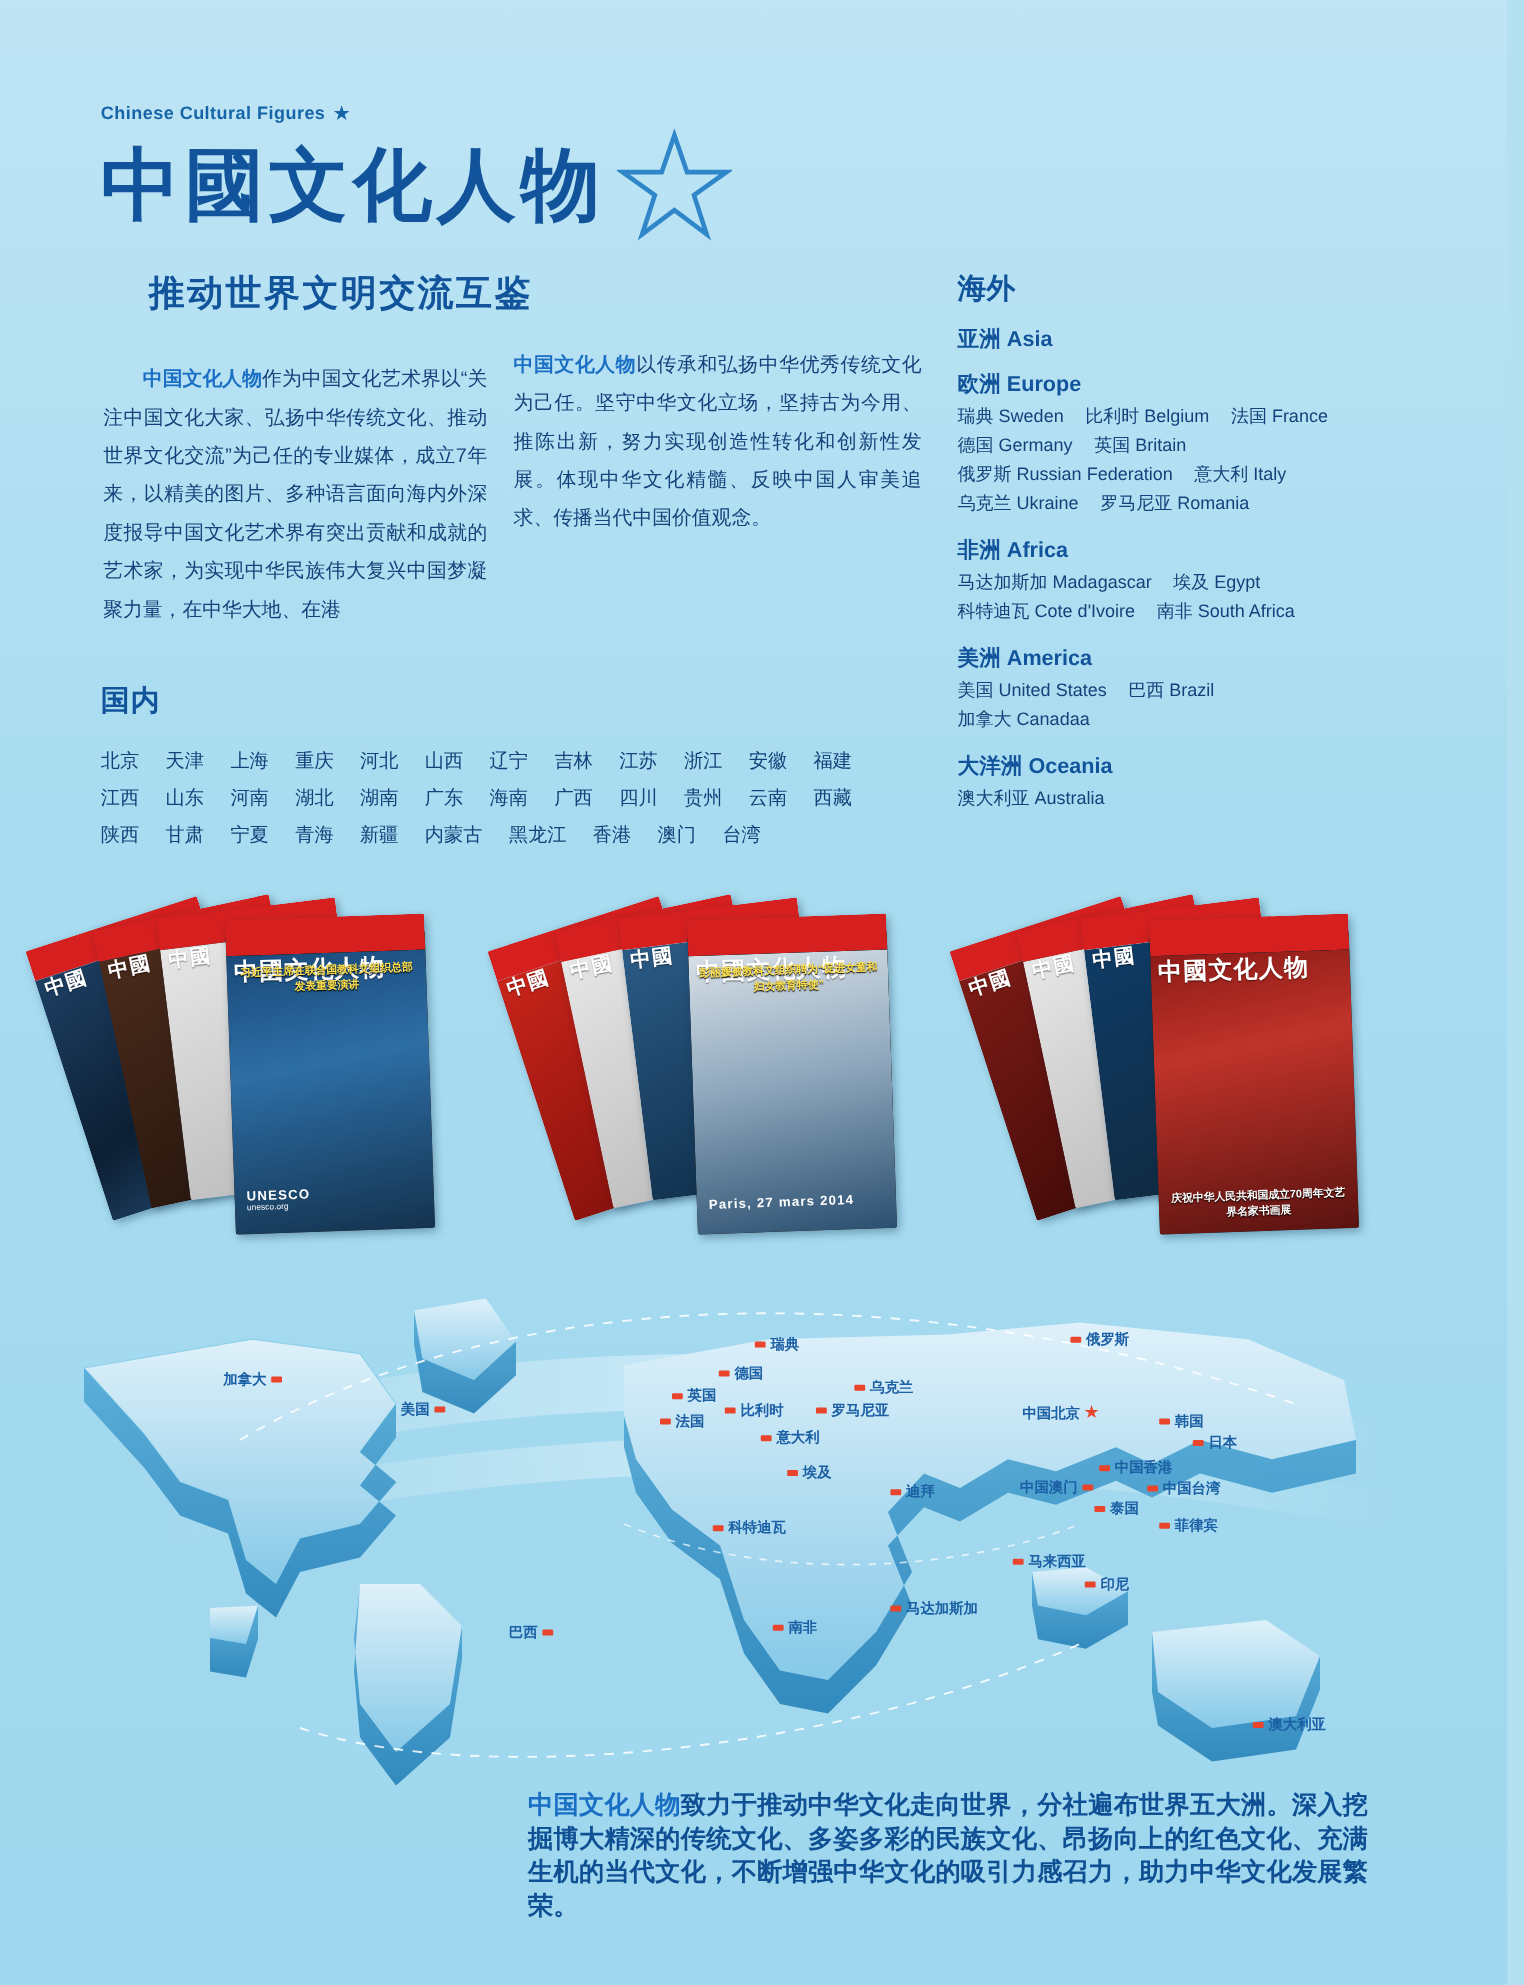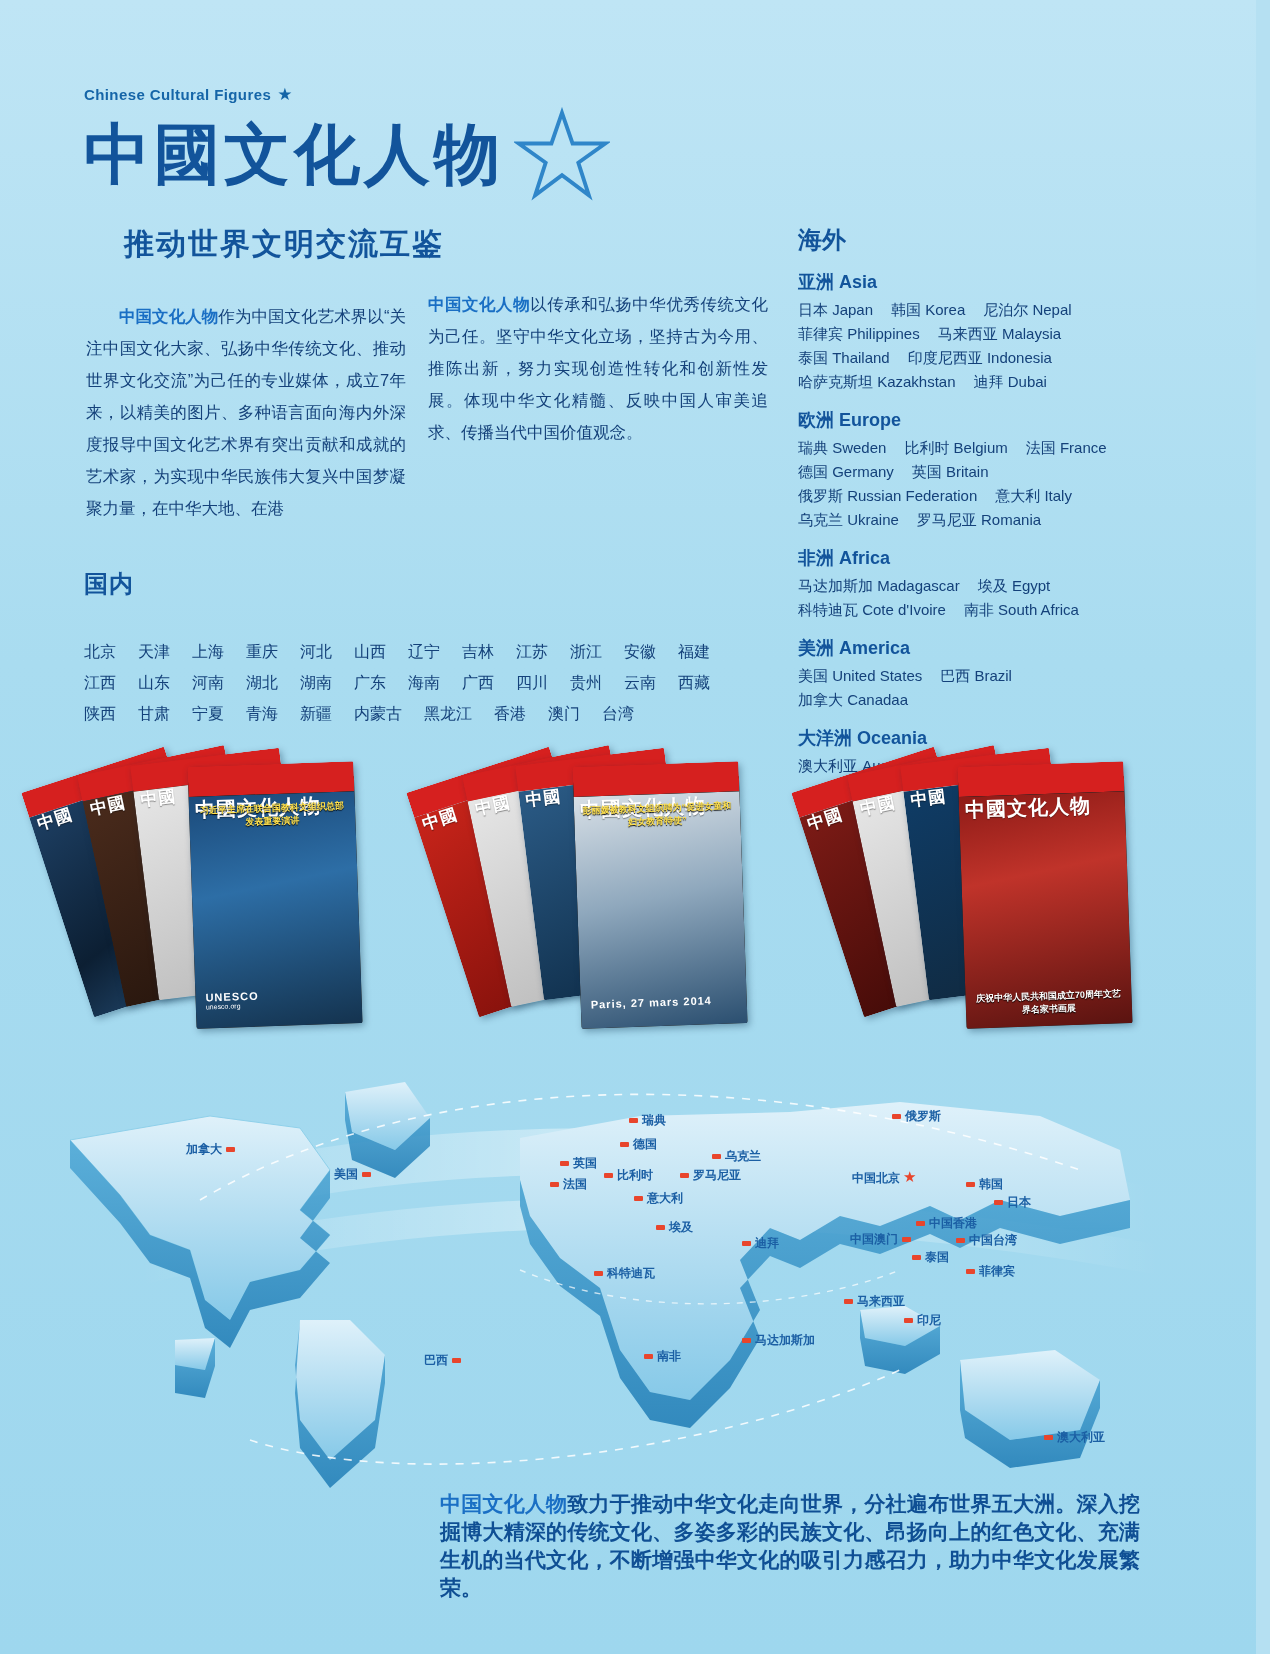--- a/index.html
+++ b/index.html
@@ -45,21 +45,21 @@
   #col1{left:86px;top:300px;width:320px;text-indent:2em;}
   #col2{left:428px;top:288px;width:340px;}
   #col2 p+p{text-indent:2em;}
 
   
   .sec-title{
     font-size:24px;font-weight:bold;color:#12549b;letter-spacing:1px;
   }
   #domestic-title{position:absolute;left:84px;top:568px;}
   #domestic-list{
-    position:absolute;left:84px;top:636px;width:680px;
+    position:absolute;left:84px;top:619px;width:680px;
     font-size:16px;line-height:31px;color:#14417a;
   }
   #domestic-list span{display:inline-block;margin-right:22px;}
 
   
   #overseas{position:absolute;left:798px;top:224px;width:330px;}
   #overseas .grp-title{
     font-size:18px;font-weight:bold;color:#12549b;margin-top:14px;margin-bottom:4px;
   }
   #overseas .hd{font-size:24px;font-weight:bold;color:#12549b;margin-bottom:14px;}
@@ -161,21 +161,20 @@
     <p><span class="hl">中国文化人物</span><span>以传承和弘扬中华优秀传统文化为己任。坚守中华文化立场，坚持古为今用、推陈出新，努力实现创造性转化和创新性发展。体现中华文化精髓、反映中国人审美追求、传播当代中国价值观念。</span></p>
   </div>
 
   <div class="sec-title" id="domestic-title">国内</div>
   <div id="domestic-list"><span>北京</span><span>天津</span><span>上海</span><span>重庆</span><span>河北</span><span>山西</span><span>辽宁</span><span>吉林</span><span>江苏</span><span>浙江</span><span>安徽</span><span>福建</span><span>江西</span><span>山东</span><span>河南</span><span>湖北</span><span>湖南</span><span>广东</span><span>海南</span><span>广西</span><span>四川</span><span>贵州</span><span>云南</span><span>西藏</span><span>陕西</span><span>甘肃</span><span>宁夏</span><span>青海</span><span>新疆</span><span>内蒙古</span><span>黑龙江</span><span>香港</span><span>澳门</span><span>台湾</span></div>
 
   <div id="overseas">
     <div class="hd">海外</div>
     <div id="overseas-groups">
         <div class="grp-title">亚洲 Asia</div>
-        <div class="items"><span>日本 Japan</span><span>韩国 Korea</span><span>尼泊尔 Nepal</span><span>菲律宾 Philippines</span><span>马来西亚 Malaysia</span><span>泰国 Thailand</span><span>印度尼西亚 Indonesia</span><span>哈萨克斯坦 Kazakhstan</span><span>迪拜 Dubai</span></div>
         <div class="grp-title">欧洲 Europe</div>
         <div class="items"><span>瑞典 Sweden</span><span>比利时 Belgium</span><span>法国 France</span><span>德国 Germany</span><span>英国 Britain</span><span>俄罗斯 Russian Federation</span><span>意大利 Italy</span><span>乌克兰 Ukraine</span><span>罗马尼亚 Romania</span></div>
         <div class="grp-title">非洲 Africa</div>
         <div class="items"><span>马达加斯加 Madagascar</span><span>埃及 Egypt</span><span>科特迪瓦 Cote d'Ivoire</span><span>南非 South Africa</span></div>
         <div class="grp-title">美洲 America</div>
         <div class="items"><span>美国 United States</span><span>巴西 Brazil</span><span>加拿大 Canadaa</span></div>
         <div class="grp-title">大洋洲 Oceania</div>
         <div class="items"><span>澳大利亚 Australia</span></div>
       </div>
   </div>
@@ -293,21 +292,21 @@
 
       <path d="M250,420 C400,470 700,440 900,350" stroke="#ffffff" stroke-width="1.6" stroke-dasharray="8 8" fill="none" opacity=".85"></path>
       <path d="M200,180 C420,50 760,40 1080,150" stroke="#ffffff" stroke-width="1.6" stroke-dasharray="8 8" fill="none" opacity=".85"></path>
       <path d="M520,250 C640,300 800,290 900,250" stroke="#ffffff" stroke-width="1.4" stroke-dasharray="6 7" fill="none" opacity=".7"></path>
     </svg>
     <div id="map-labels">
         <div class="mlabel" style="left: 186px; top: 121px;"><span>加拿大</span><i></i></div>
         <div class="mlabel" style="left: 334px; top: 146px;"><span>美国</span><i></i></div>
         <div class="mlabel" style="left: 424px; top: 332px;"><span>巴西</span><i></i></div>
         <div class="mlabel" style="left: 625px; top: 92px;"><i></i><span>瑞典</span></div>
-        <div class="mlabel" style="left: 616px; top: 116px;"><i></i><span>德国</span></div>
+        <div class="mlabel" style="left: 595px; top: 116px;"><i></i><span>德国</span></div>
         <div class="mlabel" style="left: 556px; top: 135px;"><i></i><span>英国</span></div>
         <div class="mlabel" style="left: 546px; top: 156px;"><i></i><span>法国</span></div>
         <div class="mlabel" style="left: 600px; top: 147px;"><i></i><span>比利时</span></div>
         <div class="mlabel" style="left: 630px; top: 170px;"><i></i><span>意大利</span></div>
         <div class="mlabel" style="left: 708px; top: 128px;"><i></i><span>乌克兰</span></div>
         <div class="mlabel" style="left: 676px; top: 147px;"><i></i><span>罗马尼亚</span></div>
         <div class="mlabel" style="left: 888px; top: 88px;"><i></i><span>俄罗斯</span></div>
         <div class="mlabel" style="left: 652px; top: 199px;"><i></i><span>埃及</span></div>
         <div class="mlabel" style="left: 738px; top: 215px;"><i></i><span>迪拜</span></div>
         <div class="mlabel" style="left: 590px; top: 245px;"><i></i><span>科特迪瓦</span></div>

